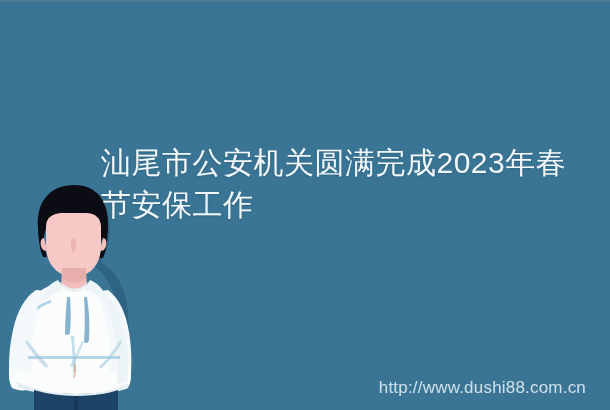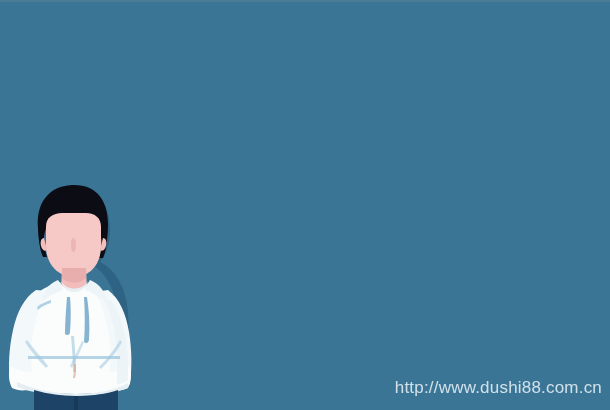--- a/index.html
+++ b/index.html
@@ -41,21 +41,21 @@
     line-height: 42px;
     letter-spacing: 0.5px;
     font-weight: 400;
     white-space: pre-wrap;
     text-shadow: 0 1px 2px rgba(20,55,75,0.25);
   }
 
   
   #watermark {
     position: absolute;
-    right: 8px;
+    right: 24px;
     bottom: 12px;
     color: #d9e7ef;
     font-size: 17px;
     letter-spacing: 0.2px;
     opacity: 0.95;
   }
 
   
   #illustration {
     position: absolute;
@@ -193,16 +193,17 @@
         <g>
           <path d="M34 230 C48 234 62 236 76 236 C92 236 106 234 118 230
                    L118 250 L34 250 Z" fill="#1d4466"></path>
           <path d="M74 236 L78 236 L78 250 L74 250 Z" fill="#17395a"></path>
         </g>
 
       </g>
     </svg>
   </div>
 
+  <div id="headline">汕尾市公安机关圆满完成2023年春节安保工作</div>
 
   <div id="watermark">http://www.dushi88.com.cn</div>
 
 </div>
 
 </body></html>

